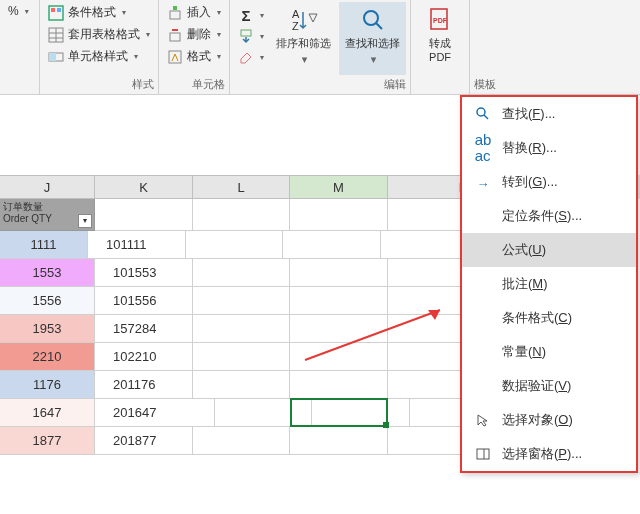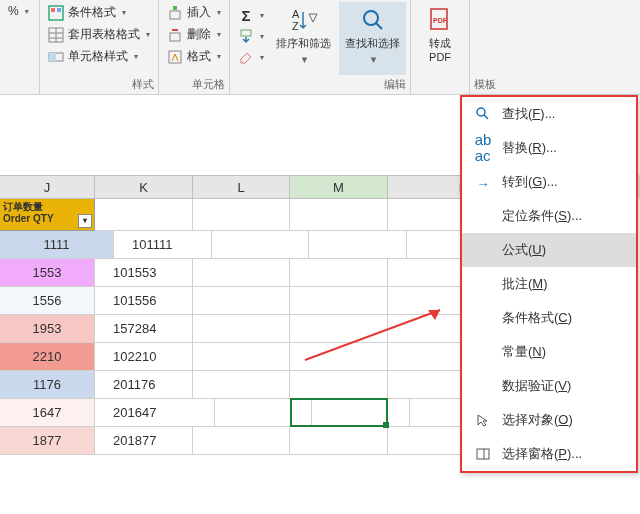--- a/index.html
+++ b/index.html
@@ -13,21 +13,21 @@
 .ico{width:16px;height:16px;display:inline-flex;align-items:center;justify-content:center}
 .bigbtn{display:flex;flex-direction:column;align-items:center;padding:2px 6px;cursor:pointer;min-width:50px}
 .bigbtn .ico{width:28px;height:28px}
 .bigbtn span{font-size:11px;margin-top:2px}
 .chev{font-size:8px;color:#666;margin-left:2px}
 .sheet{position:absolute;top:175px;left:0;right:0;bottom:0}
 .colheads{display:flex;height:24px;background:#e6e6e6}
 .ch{border-right:1px solid #bfbfbf;border-bottom:1px solid #bfbfbf;border-top:1px solid #bfbfbf;text-align:center;line-height:23px;font-size:13px;color:#333}
 .ch.sel{background:#d4e8d0}
 .hrow{display:flex;height:32px}
-.hcell{border-right:1px solid #999;border-bottom:1px solid #999;background:#eab308;font-size:10px;padding:2px 3px;line-height:12px;position:relative;font-weight:bold}
+.hcell{border-right:1px solid #999;border-bottom:1px solid #999;background:#a3a3a3;font-size:10px;padding:2px 3px;line-height:12px;position:relative;font-weight:normal}
 .hcell .flt{position:absolute;right:2px;bottom:2px;width:14px;height:14px;border:1px solid #888;background:#fff;font-size:8px;text-align:center;line-height:12px}
 .drow{display:flex;height:28px}
 .cell{border-right:1px solid #d0d0d0;border-bottom:1px solid #d0d0d0;line-height:27px;padding:0 6px;font-size:13px}
 .jcell{text-align:center;font-weight:500}
 .kcell{text-align:left;padding-left:18px}
 .sel-cell{position:absolute;border:2px solid #1a7f37;pointer-events:none}
 .sel-handle{position:absolute;width:6px;height:6px;background:#1a7f37;right:-3px;bottom:-3px}
 .menu{position:absolute;top:95px;right:2px;width:178px;background:#fff;border:2px solid #e53935;box-shadow:2px 2px 6px rgba(0,0,0,.2);z-index:50}
 .mitem{display:flex;align-items:center;gap:10px;padding:8px 10px 8px 12px;cursor:pointer;font-size:13px}
 .mitem.hl{background:#ddd}
@@ -276,21 +276,21 @@
       <span>订单数量</span><br><span>Order QTY</span>
       <span class="flt">▾</span>
     </div>
     <div class="cell" style="width:98px"></div>
     <div class="cell" style="width:97px"></div>
     <div class="cell" style="width:98px"></div>
     <div class="cell" style="width:152px"></div>
   </div>
   <div id="rows">
       <div class="drow">
-        <div class="cell jcell" style="width:114px;background:#c9d8ed">1111</div>
+        <div class="cell jcell" style="width:88px;background:#c9d8ed">1111</div>
         <div class="cell kcell" style="width:98px">101111</div>
         <div class="cell" style="width:97px"></div>
         <div class="cell" style="width:98px"></div>
         <div class="cell" style="width:152px"></div>
       </div>
       <div class="drow">
         <div class="cell jcell" style="width:95px;background:#f0abfc">1553</div>
         <div class="cell kcell" style="width:98px">101553</div>
         <div class="cell" style="width:97px"></div>
         <div class="cell" style="width:98px"></div>

